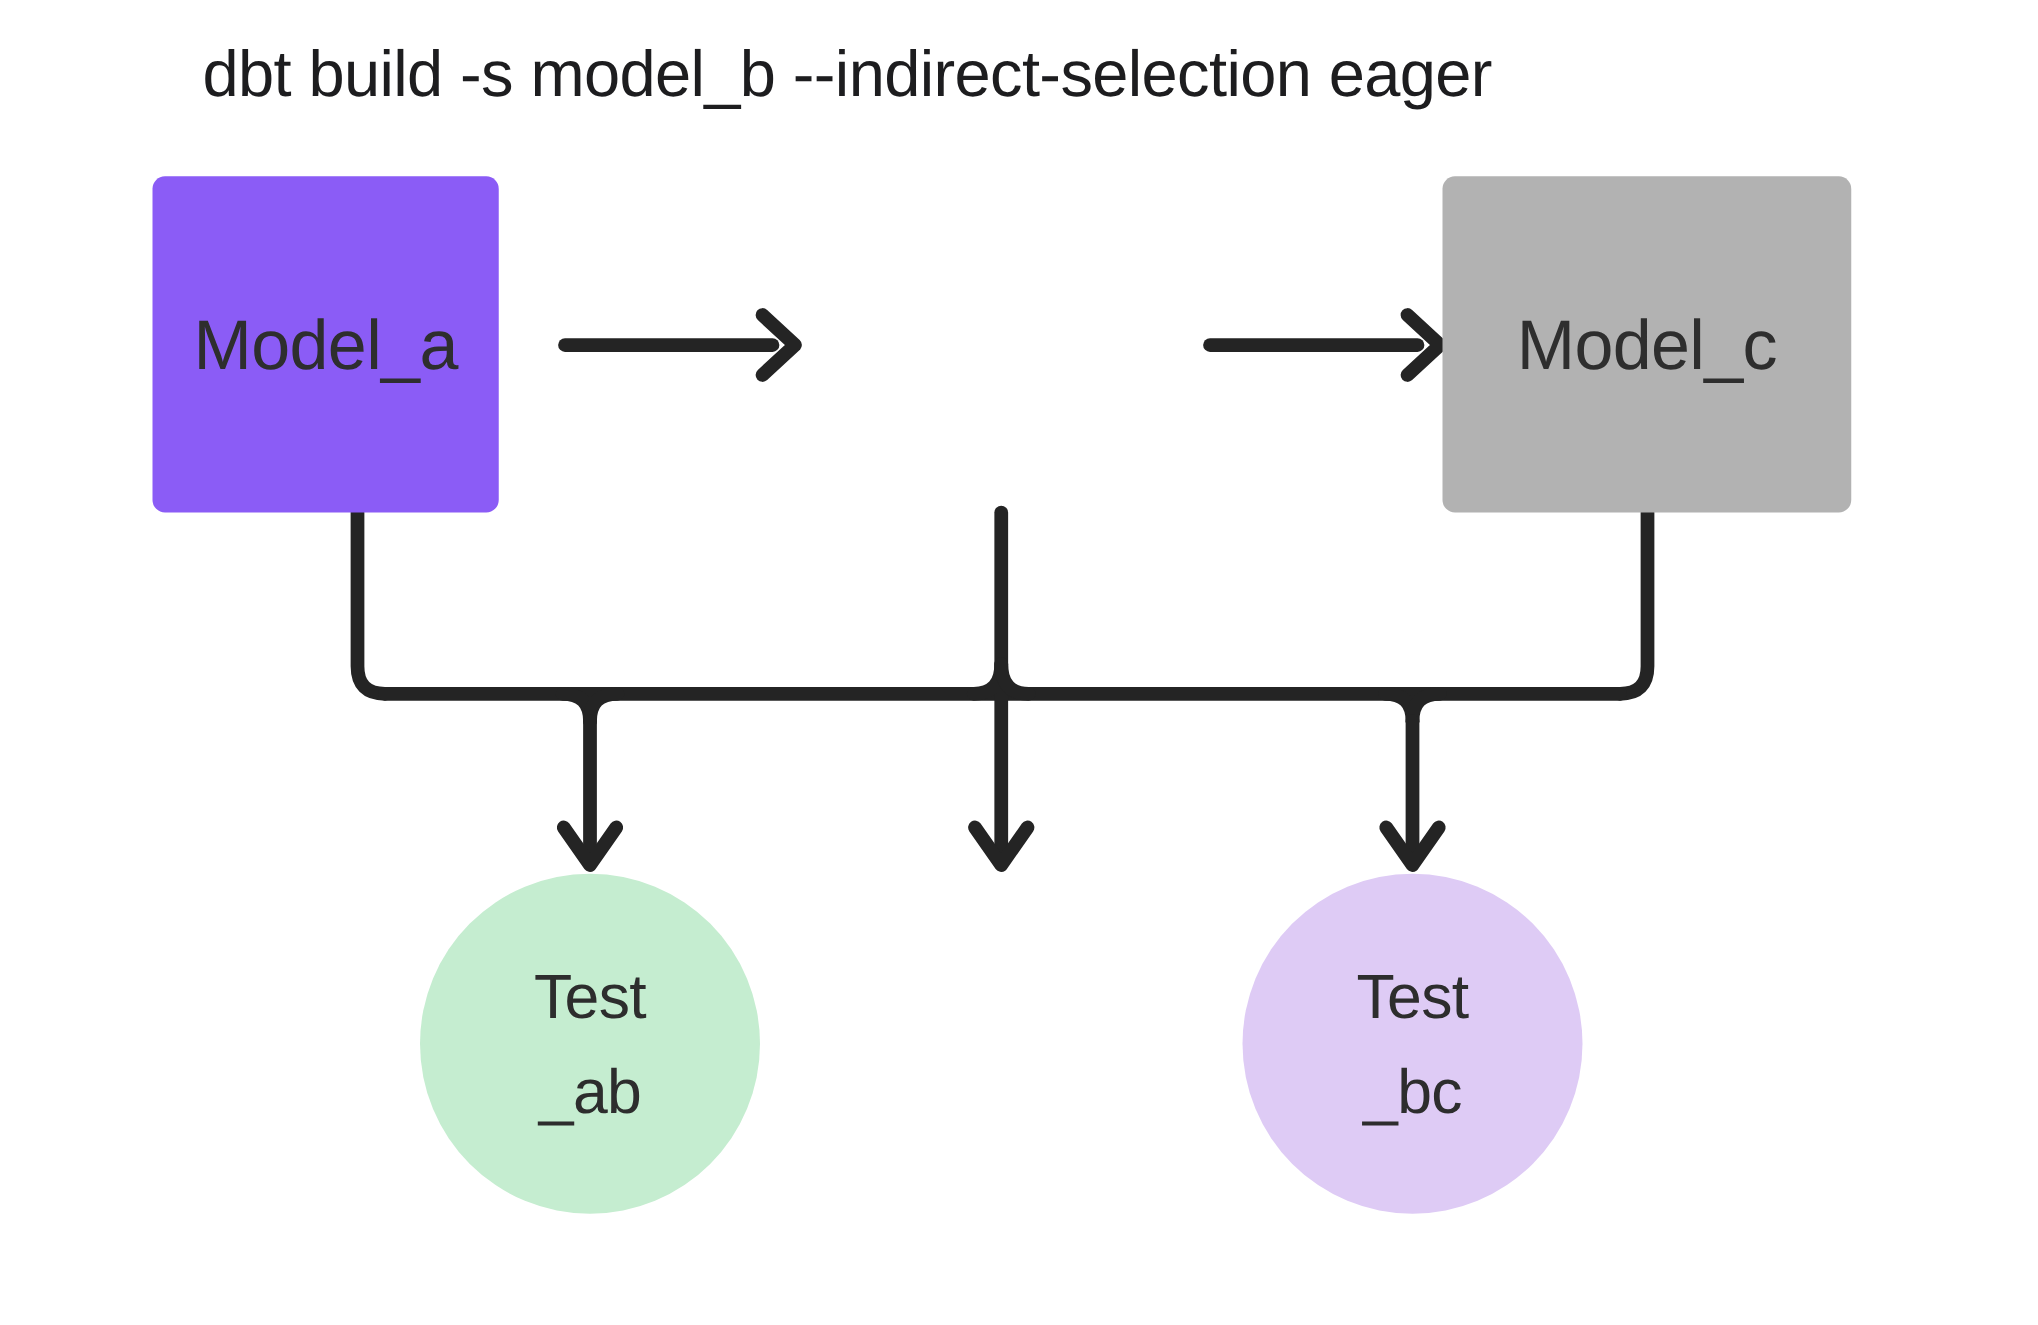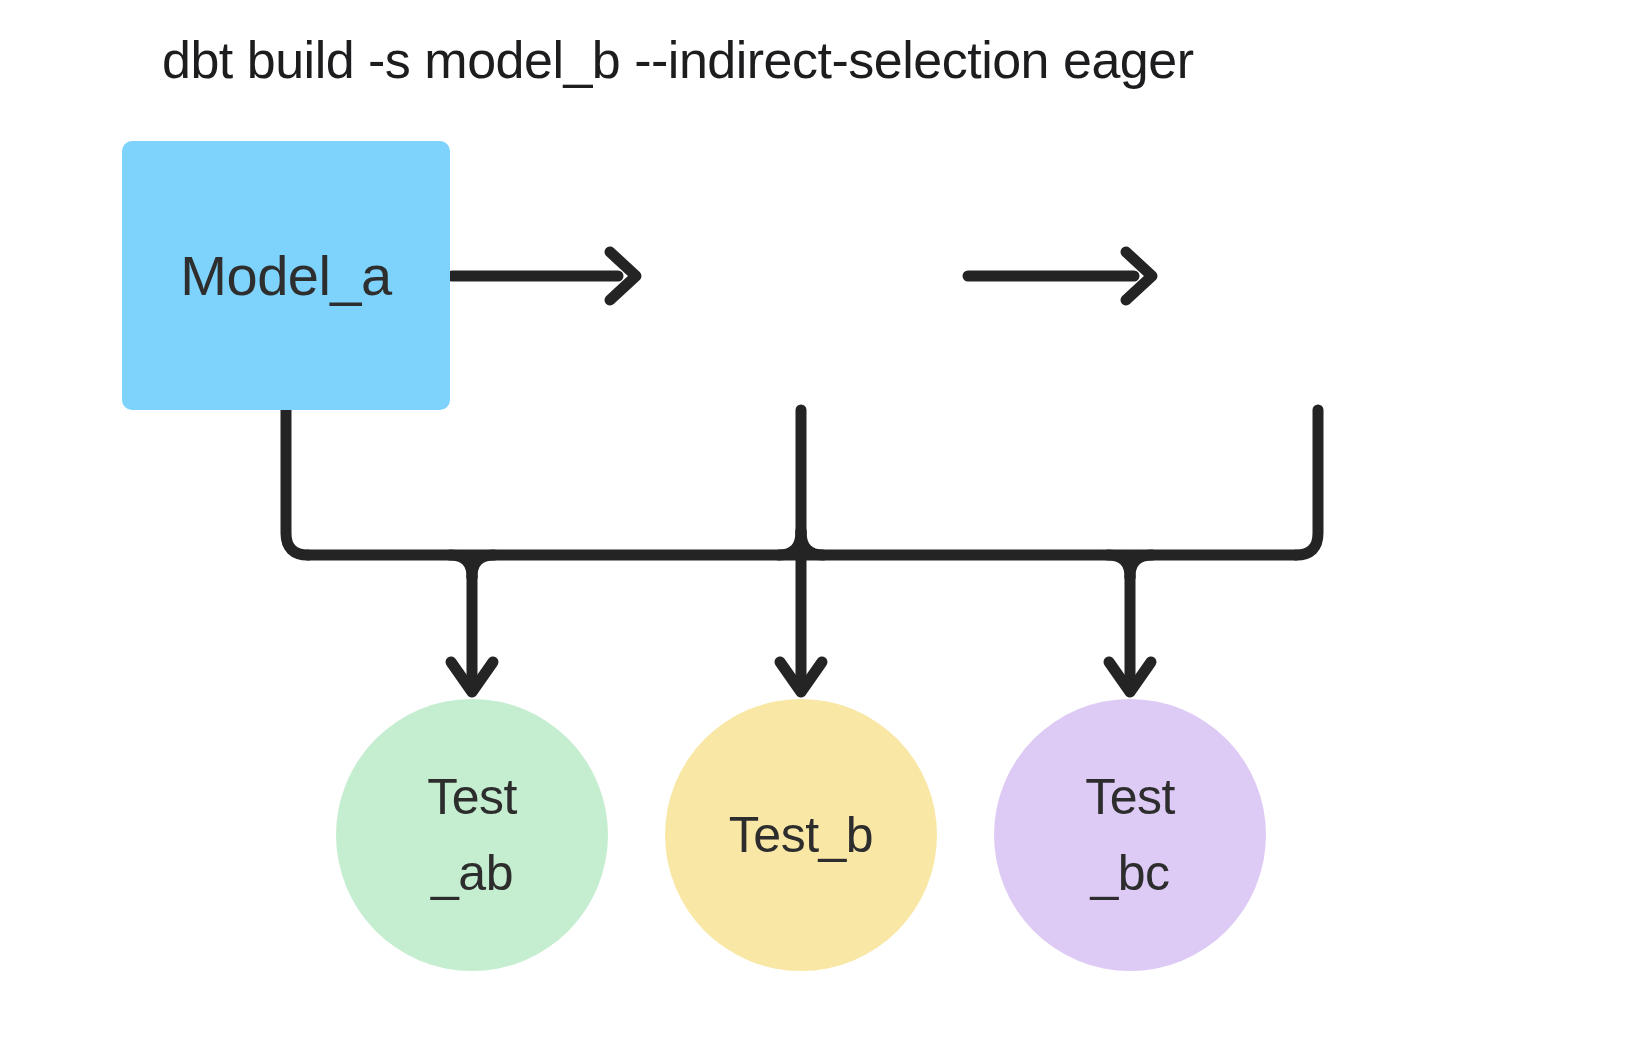--- a/index.html
+++ b/index.html
@@ -43,21 +43,21 @@
     position: absolute;
     top: 141px;
     height: 269px;
     border-radius: 10px;
     display: flex;
     align-items: center;
     justify-content: center;
     font-size: 56px;
     letter-spacing: -0.5px;
   }
-  .model-a { left: 122px; width: 328px; background: #7dd3fc; color: #2E2E2E; text-align: center; }
+  .model-a { left: 122px; width: 277px; background: #8b5cf6; color: #2E2E2E; text-align: center; }
   .model-b { left: 637px; width: 329px; background: #4394F4; color: #FFFFFF; }
   .model-c { left: 1154px; width: 327px; background: #B2B2B2; color: #2E2E2E; }
   .test-circle {
     position: absolute;
     top: 699px;
     width: 272px;
     height: 272px;
     border-radius: 50%;
     display: flex;
     flex-direction: column;
@@ -122,26 +122,26 @@
       <path d="M1108 555 Q1130 555 1130 577"></path>
       <path d="M1152 555 Q1130 555 1130 577"></path>
       <path d="M1130 577 V688"></path>
       <path d="M1109 662 L1130 692 L1151 662"></path>
     </g>
   </svg>
 
   <div class="model-box model-a">
     <span>Model_a</span>
   </div>
+  <div class="model-box model-c">
+    <span>Model_c</span>
+  </div>
 
   <div class="test-circle test-ab">
     <span>Test</span>
     <span>_ab</span>
-  </div>
-  <div class="test-circle test-b">
-    <span>Test_b</span>
   </div>
   <div class="test-circle test-bc">
     <span>Test</span>
     <span>_bc</span>
   </div>
 
 </div>
 
 </body></html>

